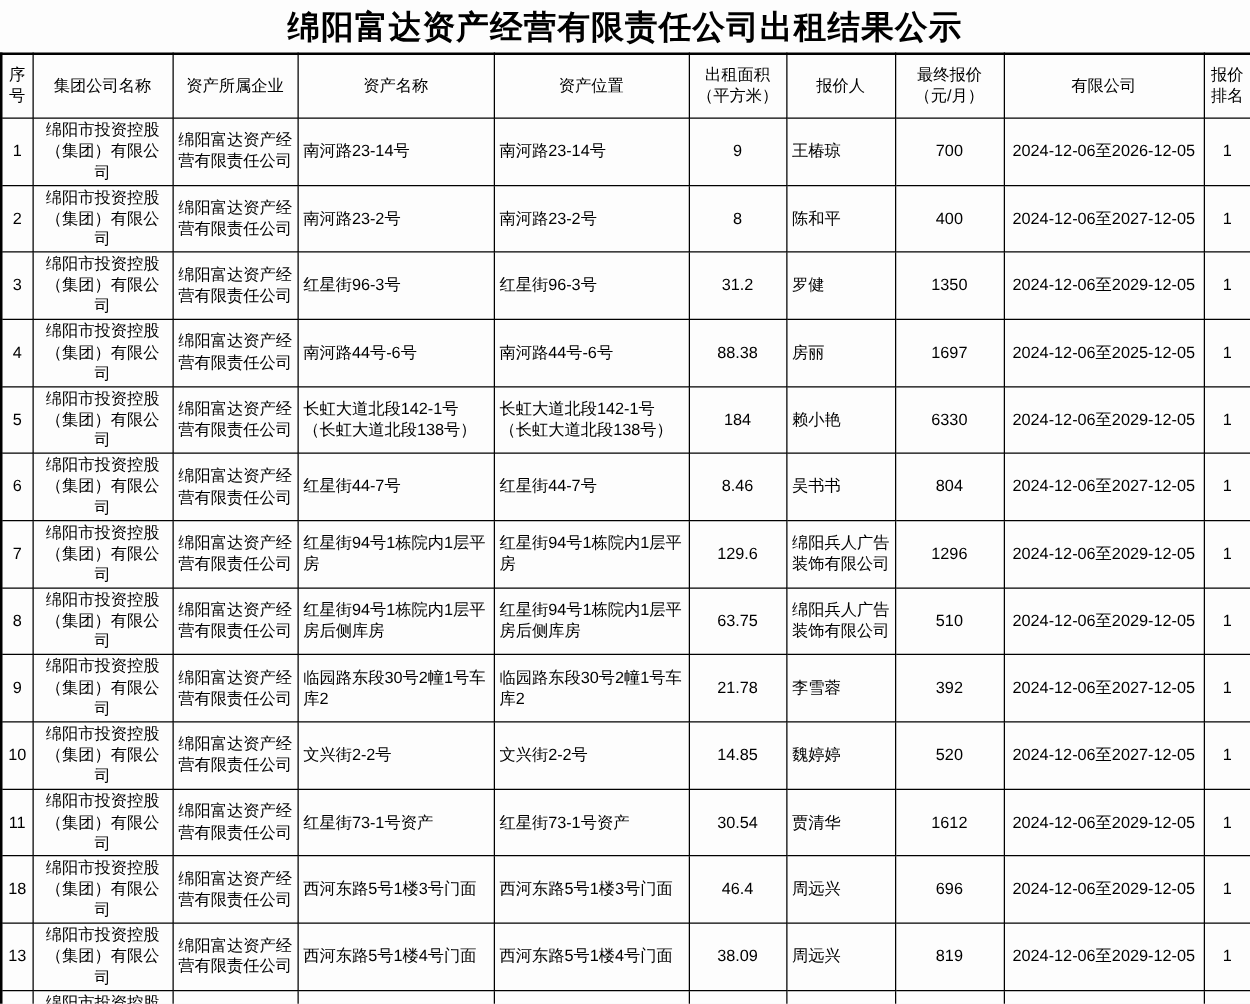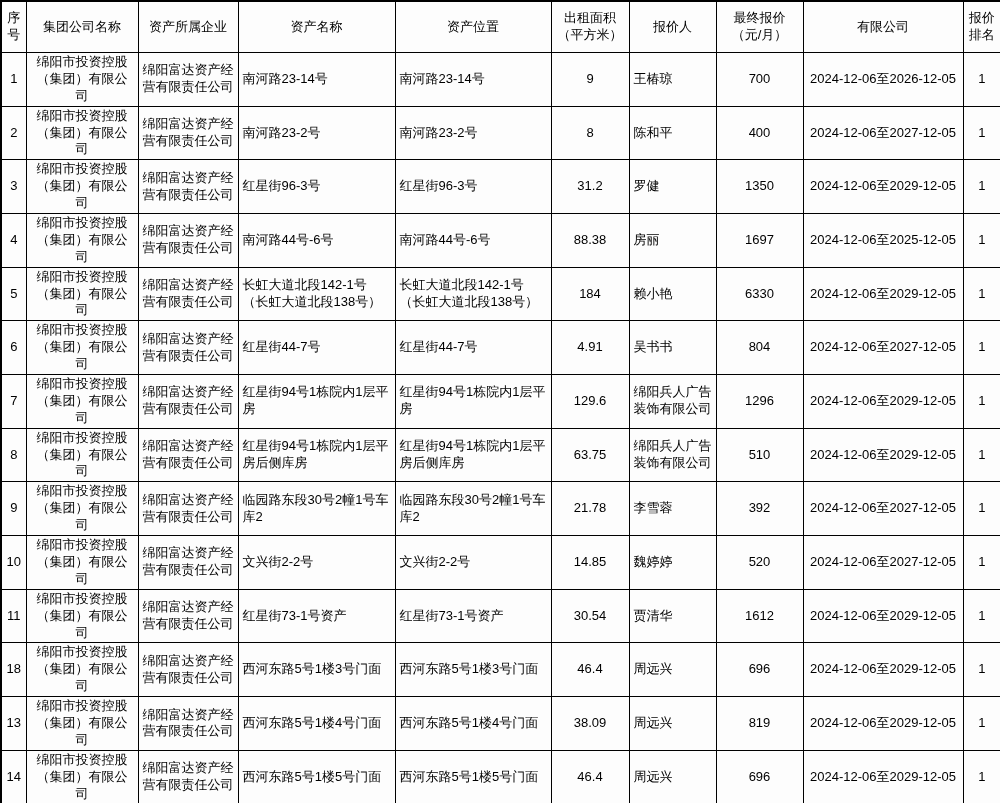--- a/index.html
+++ b/index.html
@@ -44,20 +44,21 @@
   }
   table.results tbody tr{height:40px;}
   .c-center{text-align:center;}
   .c-left{text-align:left;}
   .c-nowrap{white-space:nowrap;word-break:keep-all;padding:1px 2px;margin-left:36px;}
 </style>
 </head>
 <body>
 
 <div class="sheet">
+  <div class="title">绵阳富达资产经营有限责任公司出租结果公示</div>
 
   <table class="results">
     <colgroup>
       <col style="width:25px">
       <col style="width:112px">
       <col style="width:100px">
       <col style="width:157px">
       <col style="width:156px">
       <col style="width:78px">
       <col style="width:87px">
@@ -142,21 +143,21 @@
           <td class="c-center">6330</td>
           <td class="c-center c-nowrap">2024-12-06至2029-12-05</td>
           <td class="c-center">1</td>
         </tr>
         <tr>
           <td class="c-center">6</td>
           <td class="c-center">绵阳市投资控股（集团）有限公司</td>
           <td class="c-left">绵阳富达资产经营有限责任公司</td>
           <td class="c-left">红星街44-7号</td>
           <td class="c-left">红星街44-7号</td>
-          <td class="c-center">4.91</td>
+          <td class="c-center">8.46</td>
           <td class="c-left">吴书书</td>
           <td class="c-center">804</td>
           <td class="c-center c-nowrap">2024-12-06至2027-12-05</td>
           <td class="c-center">1</td>
         </tr>
         <tr>
           <td class="c-center">7</td>
           <td class="c-center">绵阳市投资控股（集团）有限公司</td>
           <td class="c-left">绵阳富达资产经营有限责任公司</td>
           <td class="c-left">红星街94号1栋院内1层平房</td>

